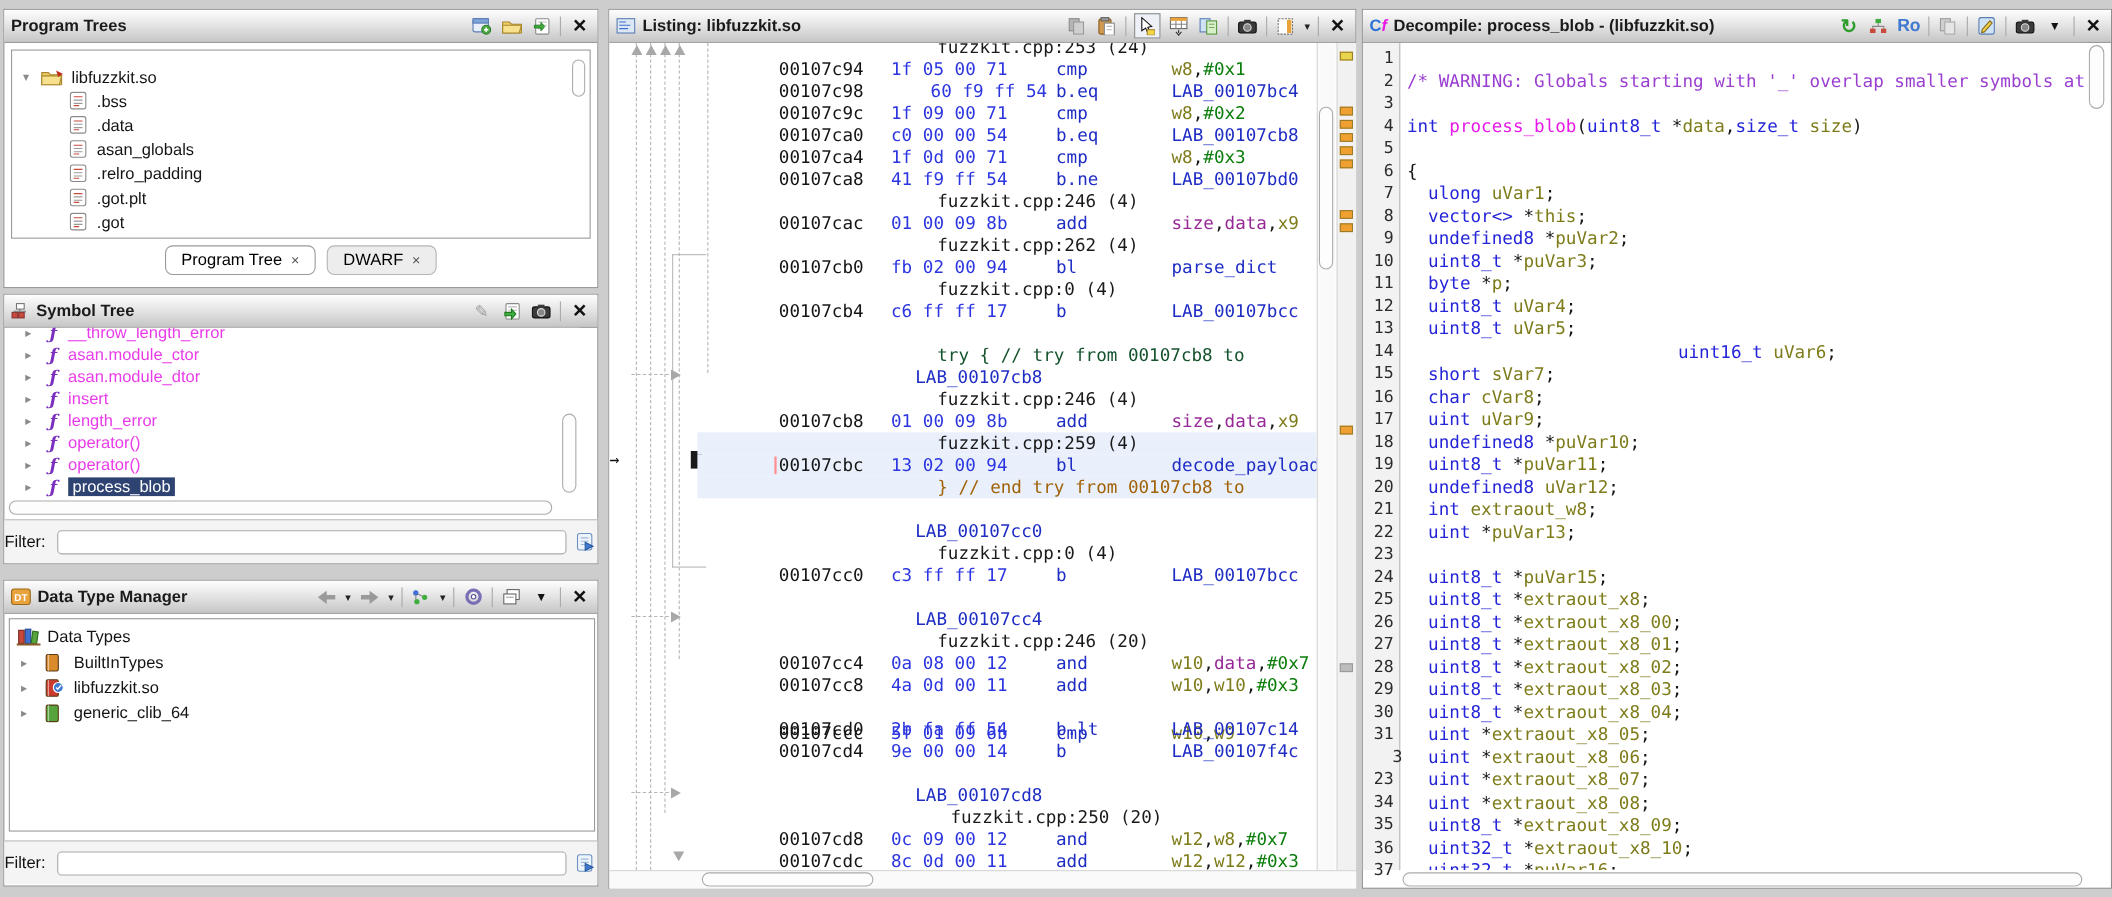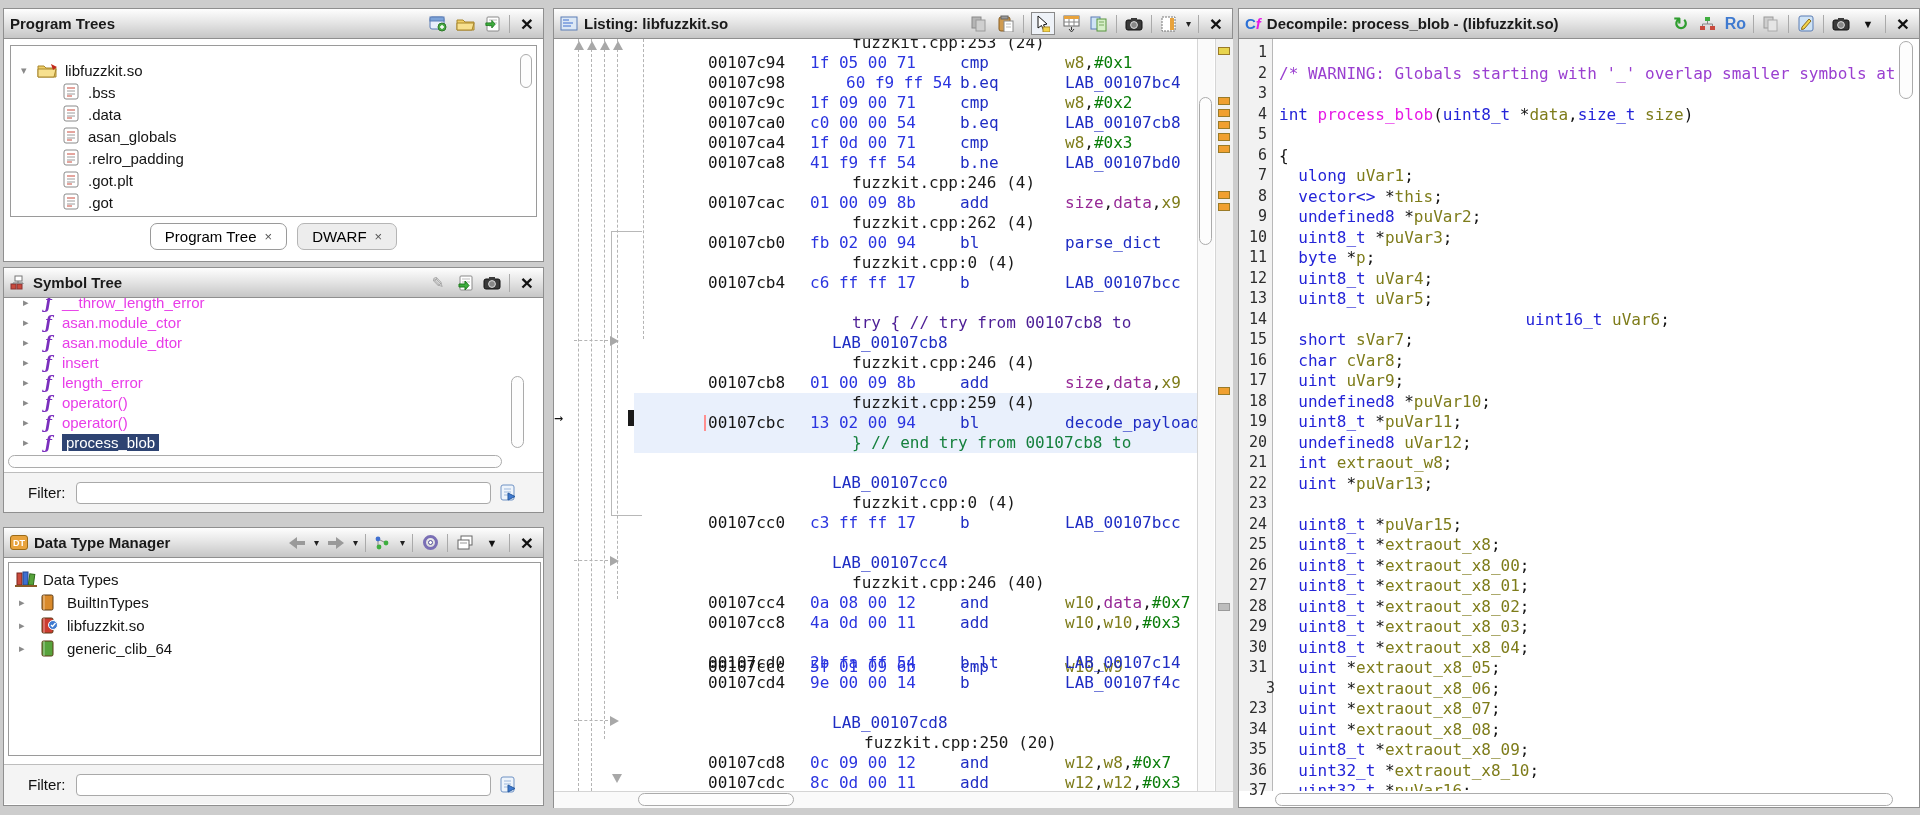--- a/index.html
+++ b/index.html
@@ -22,21 +22,21 @@
   .treebox { position:absolute; background:#fff; border:1px solid #9a9a9a; overflow:hidden; }
   .trow { position:absolute; height:20px; display:flex; align-items:center; font-size:15px;
           color:#141414; white-space:nowrap; }
   .chev { color:#8a8a8a; font-size:11px; width:12px; display:inline-block; }
   .ficon { color:#7b2fbe; font-style:italic; font-family:"DejaVu Serif", serif;
            font-size:16px; font-weight:bold; }
   .pink { color:#e83ce8; }
   .selband { background:#2e4372; color:#fff; padding:0 4px; }
 
   .filterrow { position:absolute; left:0; right:0; display:flex; align-items:center;
-               padding:0 24px; background:#f4f4f4; border-top:1px solid #bdbdbd; }
+               padding:0 0; background:#f4f4f4; border-top:1px solid #bdbdbd; }
   .filterlabel { font-size:15px; color:#111; margin-right:10px; }
   .filterinput { flex:1; height:22px; border:1px solid #a9a9a9; border-radius:4px;
                  background:#fff; font-size:14px; padding:0 6px; outline:none; }
 
   .pill { position:absolute; background:#fdfdfd; border:1px solid #ababab; border-radius:7px; }
 
   
   .tabs { position:absolute; left:0; right:0; display:flex; justify-content:center; gap:10px; }
   .tab { display:flex; align-items:center; gap:8px; font-size:15px; padding:4px 14px;
          border-radius:7px; border:1px solid #9a9a9a; background:#fff; }
@@ -44,21 +44,21 @@
   .tabx { color:#555; font-size:13px; }
 
   
   .mono { font-family:"DejaVu Sans Mono", monospace; font-size:16px; }
   .lrow { position:absolute; left:0; right:0; height:20px; white-space:nowrap; }
   .lseg { position:absolute; top:0; }
   .hlband { position:absolute; left:80px; width:563px; top:0; height:20px; background:#e9f0fc; }
   .s-addr{color:#141414} .s-bytes{color:#2b35e0} .s-mn{color:#1f2dc4}
   .s-lab{color:#1f2dc4} .s-fn{color:#1f2dc4} .s-reg{color:#7e7c1a}
   .s-const{color:#0a7d0a} .s-var{color:#962996} .s-src{color:#1a1a1a}
-  .s-pre{color:#4c1d95} .s-post{color:#15803d} .s-p{color:#141414}
+  .s-pre{color:#14532d} .s-post{color:#a16207} .s-p{color:#141414}
   .d-cm{color:#9a3fd0} .d-ty{color:#2424d8} .d-fn{color:#e619e6}
   .d-v{color:#7e7c1a} .d-p{color:#141414}
 
   .flow-v { position:absolute; width:0; border-left:1px dashed #b4b4b4; }
   .flow-s { position:absolute; background:#b8b8b8; }
   .flow-tri { position:absolute; width:0; height:0; }
   .marker { position:absolute; width:12px; height:8px; border:1px solid #9a7b28; }
 
   .gutter-num { position:absolute; width:28px; text-align:right; color:#2c2c2c;
                 font-size:15px; font-family:"DejaVu Sans Mono", monospace; }
@@ -594,21 +594,21 @@
           <span class="lseg s-addr" style="left: 154px;">00107cc0</span>
           <span class="lseg s-bytes" style="left: 256px;">c3 ff ff 17</span>
           <span class="lseg s-mn" style="left: 406px;">b</span>
           <span class="lseg s-lab" style="left: 511px;">LAB_00107bcc</span>
         </div>
         <div class="lrow" style="top: 494px;"></div>
         <div class="lrow" style="top: 514px;">
           <span class="lseg s-lab" style="left: 278px;">LAB_00107cc4</span>
         </div>
         <div class="lrow" style="top: 534px;">
-          <span class="lseg s-src" style="left: 298px;">fuzzkit.cpp:246 (40)</span>
+          <span class="lseg s-src" style="left: 298px;">fuzzkit.cpp:246 (20)</span>
         </div>
         <div class="lrow" style="top: 554px;">
           <span class="lseg s-addr" style="left: 154px;">00107cc4</span>
           <span class="lseg s-bytes" style="left: 256px;">0a 08 00 12</span>
           <span class="lseg s-mn" style="left: 406px;">and</span>
           <span class="lseg s-reg" style="left: 511px;">w10</span>
           <span class="lseg s-p" style="left: 539.95px;">,</span>
           <span class="lseg s-var" style="left: 549.6px;">data</span>
           <span class="lseg s-p" style="left: 588.2px;">,</span>
           <span class="lseg s-const" style="left: 597.85px;">#0x7</span>

